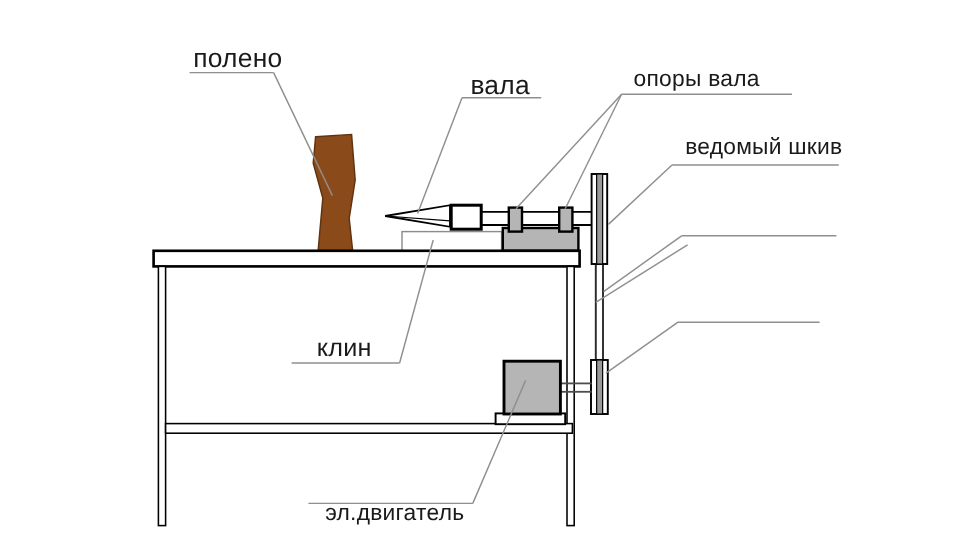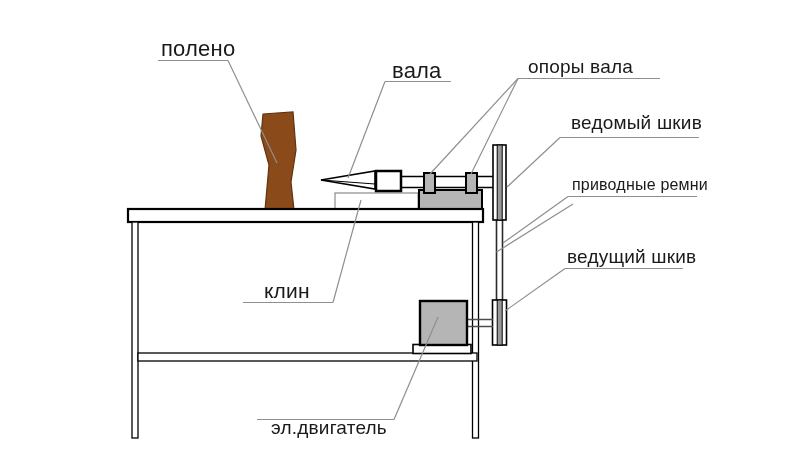--- a/index.html
+++ b/index.html
@@ -109,21 +109,19 @@
   </svg>
 
   <div class="lbl lbl-log">полено</div>
 
   <div class="lbl lbl-cone">вала</div>
 
   <div class="lbl lbl-supports">опоры вала</div>
 
   <div class="lbl lbl-driven">ведомый шкив</div>
 
-  <div class="lbl lbl-belts">приводные ремни</div>
 
-  <div class="lbl lbl-driving">ведущий шкив</div>
 
   <div class="lbl lbl-wedge">клин</div>
 
   <div class="lbl lbl-motor">эл.двигатель</div>
 
 </div>
 
 </body></html>

